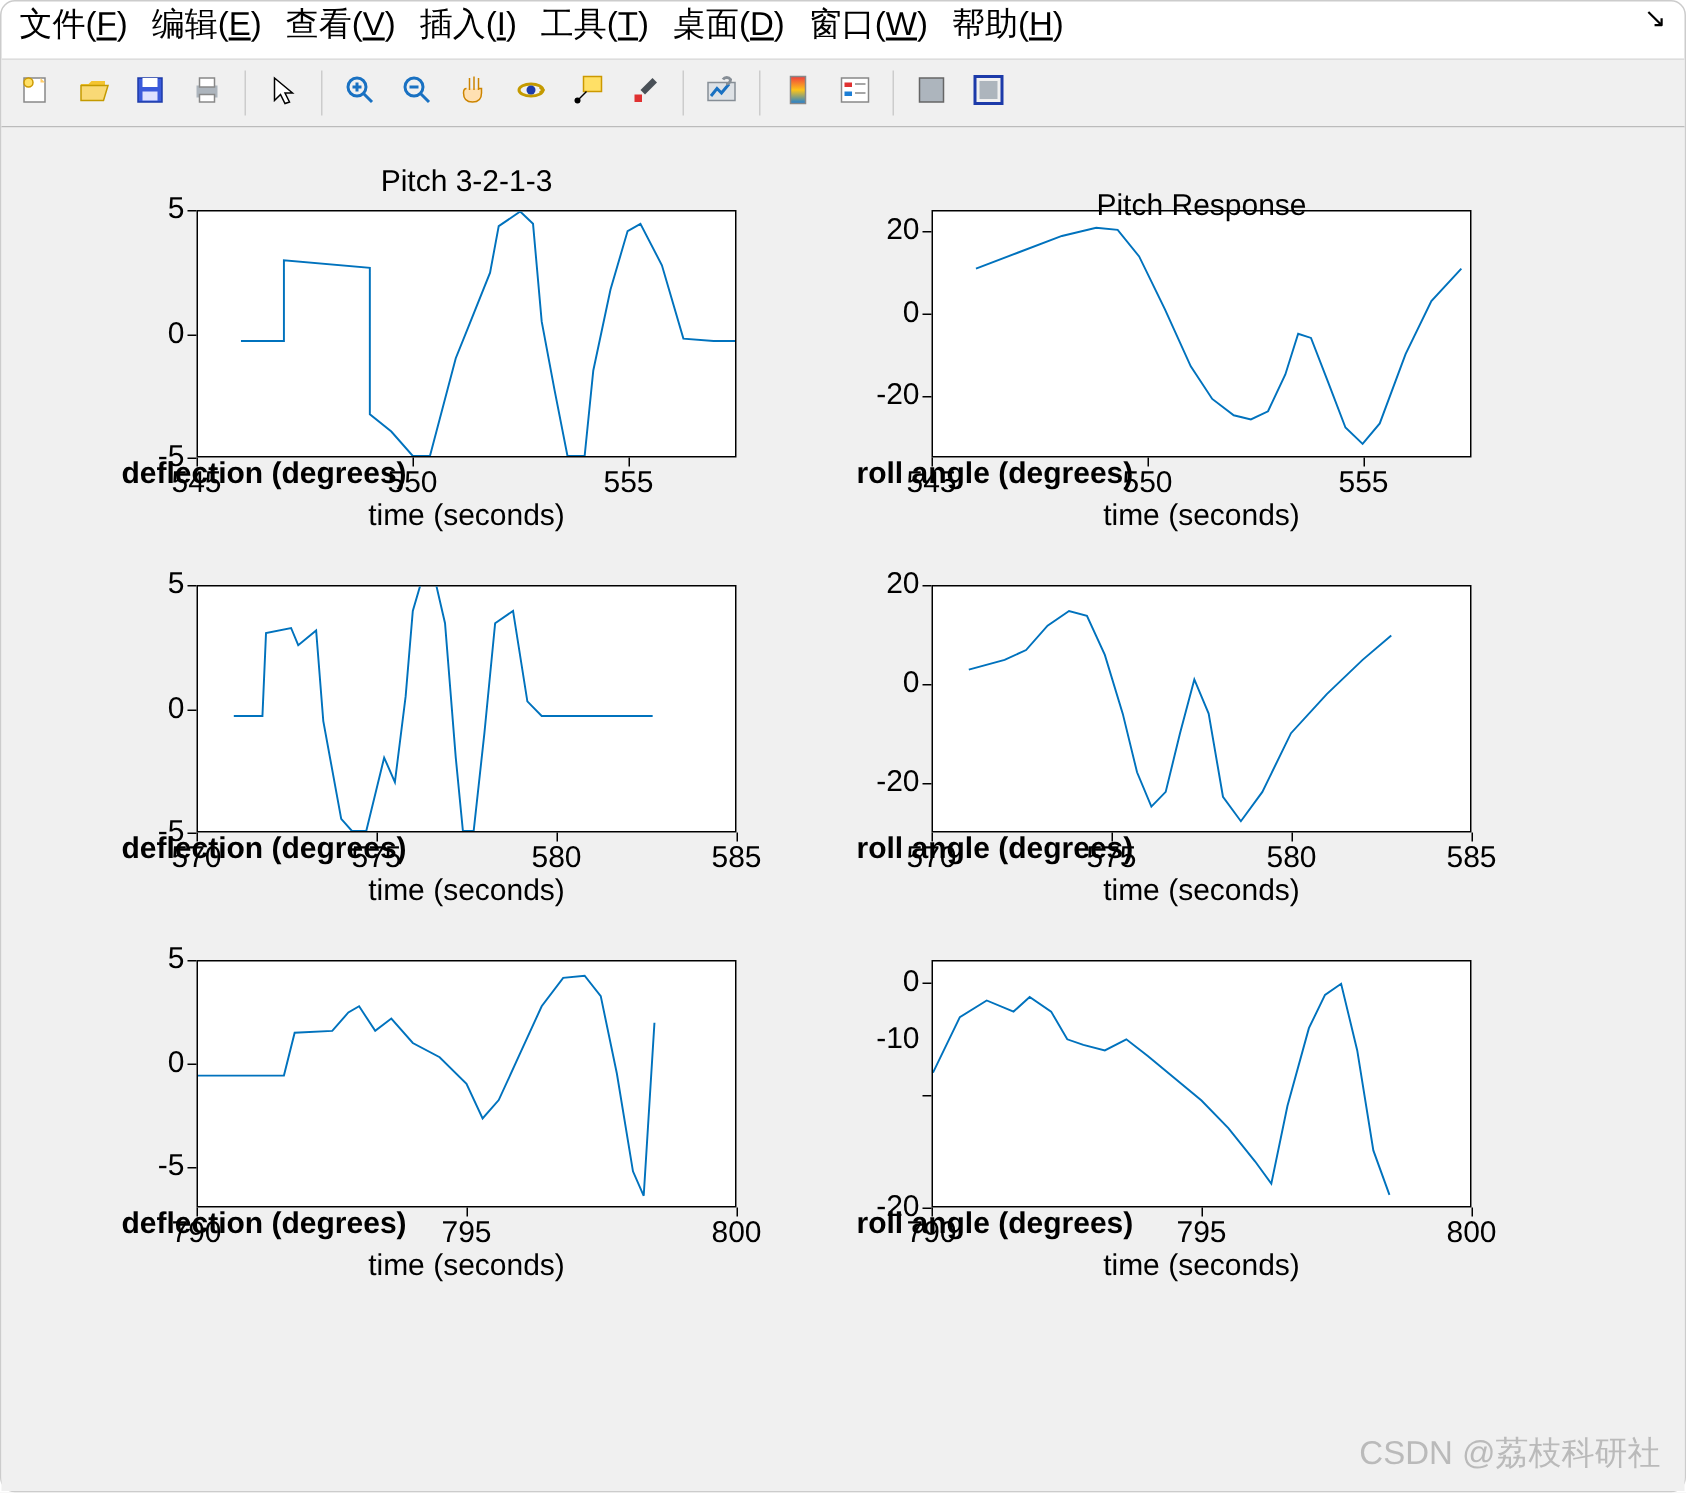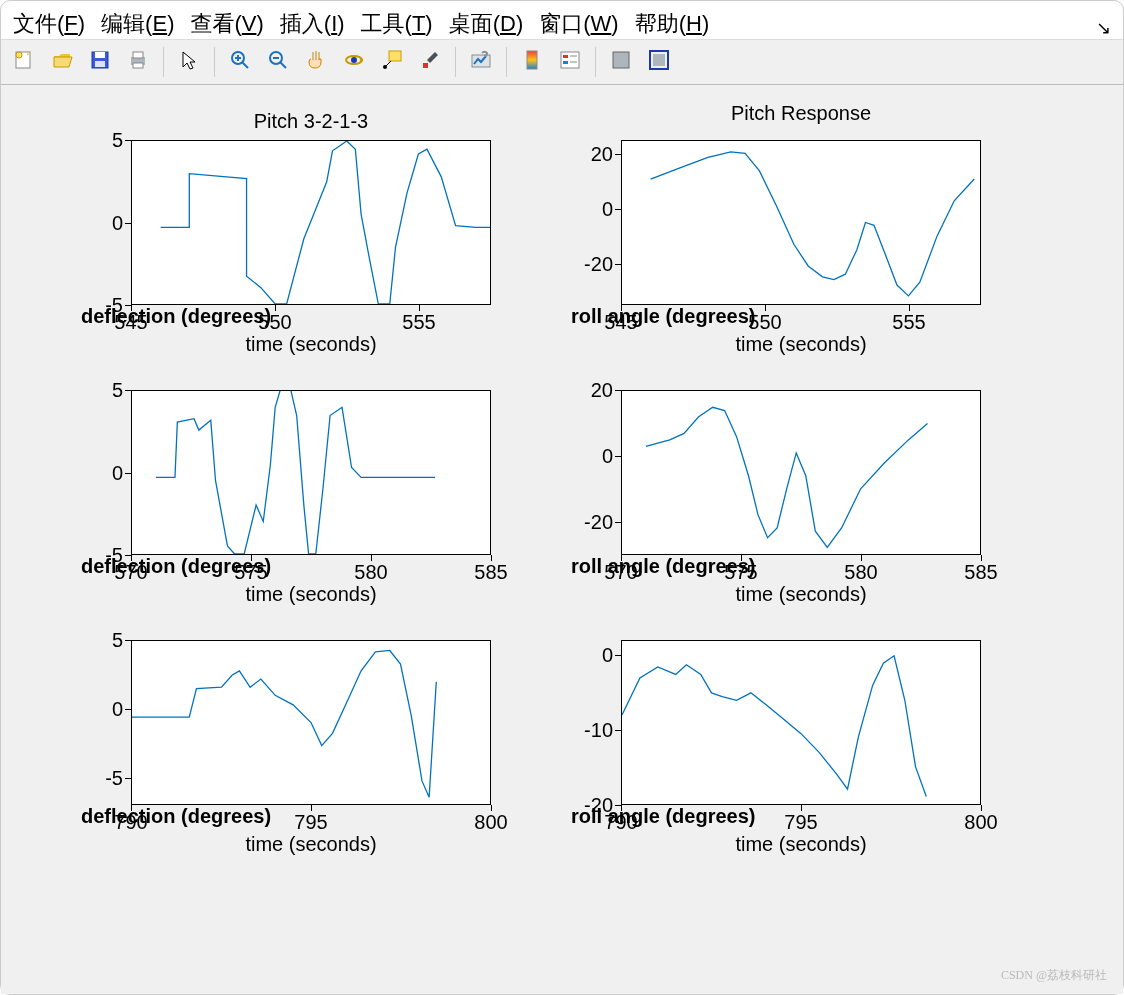--- a/index.html
+++ b/index.html
@@ -28,21 +28,21 @@
 }
 .titlebar .app-icon {
   width: 24px; height: 24px; margin-right: 12px;
   background: linear-gradient(135deg,#ff9a3c 0%,#3c8cff 50%,#2ec27e 100%);
   border-radius: 3px;
 }
 .titlebar .spacer { flex: 1; }
 .win-btn { width: 58px; height: 40px; display:flex; align-items:center; justify-content:center; font-size:20px; color:#000;}
 .menubar {
   height: 38px;
-  display: flex; align-items: flex-end;
+  display: flex; align-items: flex-start;
   gap: 16px;
   padding: 0 12px;
   font-size: 22px;
   color: #000;
 }
 .menubar .menu-item span.ul { text-decoration: underline; }
 .dockarrow { margin-left:auto; font-size:18px;}
 .toolbar {
   height: 46px;
   background: #f0f0f0;
@@ -77,22 +77,22 @@
   font-size: 20px;
   color: #000;
   font-family: Arial, sans-serif;
   white-space: nowrap;
 }
 .tick-label { font-size: 20px; }
 .ylabel { transform: rotate(-90deg); transform-origin: left top; font-weight: bold; }
 .tick { position: absolute; background:#000; }
 .watermark {
   position:absolute; right:16px; bottom:10px;
-  color: rgba(120,120,120,0.45); font-size:12px;
-  font-family: Liberation Serif, serif;
+  color: rgba(120,120,120,0.45); font-size:22px;
+  font-family: Liberation Sans, sans-serif;
 }
 </style>
 </head>
 <body>
 
 <div class="window">
 
 
   <div class="menubar">
 
@@ -239,21 +239,21 @@
         <div class="tick-label" style="left: 122px; top: 220px; transform: translate(-100%, -50%);">-5</div>
         <div class="tick" style="left: 124px; top: 137.5px; width: 6px; height: 1px;"></div>
         <div class="tick-label" style="left: 122px; top: 137.5px; transform: translate(-100%, -50%);">0</div>
         <div class="tick" style="left: 124px; top: 55px; width: 6px; height: 1px;"></div>
         <div class="tick-label" style="left: 122px; top: 55px; transform: translate(-100%, -50%);">5</div>
         <div class="subplot" style="left: 620px; top: 55px; width: 360px; height: 165px;">
           <svg viewBox="0 0 360 165" preserveAspectRatio="none">
             <polyline points="28.8,38.5 57.6,27.5 86.4,16.5 109.4,11.0 123.8,12.4 138.2,30.3 155.5,66.0 172.8,104.5 187.2,126.5 201.6,137.5 213.1,140.3 224.6,134.8 236.2,110.0 244.8,82.5 253.4,85.3 265.0,115.5 276.5,145.8 288.0,156.8 299.5,143.0 316.8,96.3 334.1,60.5 354.2,38.5" fill="none" stroke="#0072BD" stroke-width="1.3"></polyline>
           </svg>
         </div>
-        <div class="title-label" style="left: 800px; top: 17px; transform: translateX(-50%); font-weight: 400;">Pitch Response</div>
+        <div class="title-label" style="left: 800px; top: 41px; transform: translateX(-50%); font-weight: 400;">Pitch Response</div>
         <div class="axis-label" style="left: 800px; top: 248px; transform: translateX(-50%);">time (seconds)</div>
         <div class="axis-label ylabel" style="left: 570px; top: 220px; transform: translateX(0px); width: 165px; text-align: center;">roll angle (degrees)</div>
         <div class="tick" style="left: 620px; top: 220px; width: 1px; height: 6px;"></div>
         <div class="tick-label" style="left: 620px; top: 226px; transform: translateX(-50%);">545</div>
         <div class="tick" style="left: 764px; top: 220px; width: 1px; height: 6px;"></div>
         <div class="tick-label" style="left: 764px; top: 226px; transform: translateX(-50%);">550</div>
         <div class="tick" style="left: 908px; top: 220px; width: 1px; height: 6px;"></div>
         <div class="tick-label" style="left: 908px; top: 226px; transform: translateX(-50%);">555</div>
         <div class="tick" style="left: 614px; top: 178.75px; width: 6px; height: 1px;"></div>
         <div class="tick-label" style="left: 612px; top: 178.75px; transform: translate(-100%, -50%);">-20</div>
@@ -331,20 +331,20 @@
         <div class="axis-label ylabel" style="left: 570px; top: 720px; transform: translateX(0px); width: 165px; text-align: center;">roll angle (degrees)</div>
         <div class="tick" style="left: 620px; top: 720px; width: 1px; height: 6px;"></div>
         <div class="tick-label" style="left: 620px; top: 726px; transform: translateX(-50%);">790</div>
         <div class="tick" style="left: 800px; top: 720px; width: 1px; height: 6px;"></div>
         <div class="tick-label" style="left: 800px; top: 726px; transform: translateX(-50%);">795</div>
         <div class="tick" style="left: 980px; top: 720px; width: 1px; height: 6px;"></div>
         <div class="tick-label" style="left: 980px; top: 726px; transform: translateX(-50%);">800</div>
         <div class="tick" style="left: 614px; top: 720px; width: 6px; height: 1px;"></div>
         <div class="tick-label" style="left: 612px; top: 720px; transform: translate(-100%, -50%);">-20</div>
         <div class="tick" style="left: 614px; top: 645px; width: 6px; height: 1px;"></div>
-        <div class="tick-label" style="left: 612px; top: 645px; transform: translate(-100%, -50%);">-10</div>
+        <div class="tick-label" style="left: 612px; top: 608px; transform: translate(-100%, -50%);">-10</div>
         <div class="tick" style="left: 614px; top: 570px; width: 6px; height: 1px;"></div>
         <div class="tick-label" style="left: 612px; top: 570px; transform: translate(-100%, -50%);">0</div>
       </div>
     <div class="watermark">CSDN @荔枝科研社</div>
   </div>
 
 </div>
 
 </body></html>

